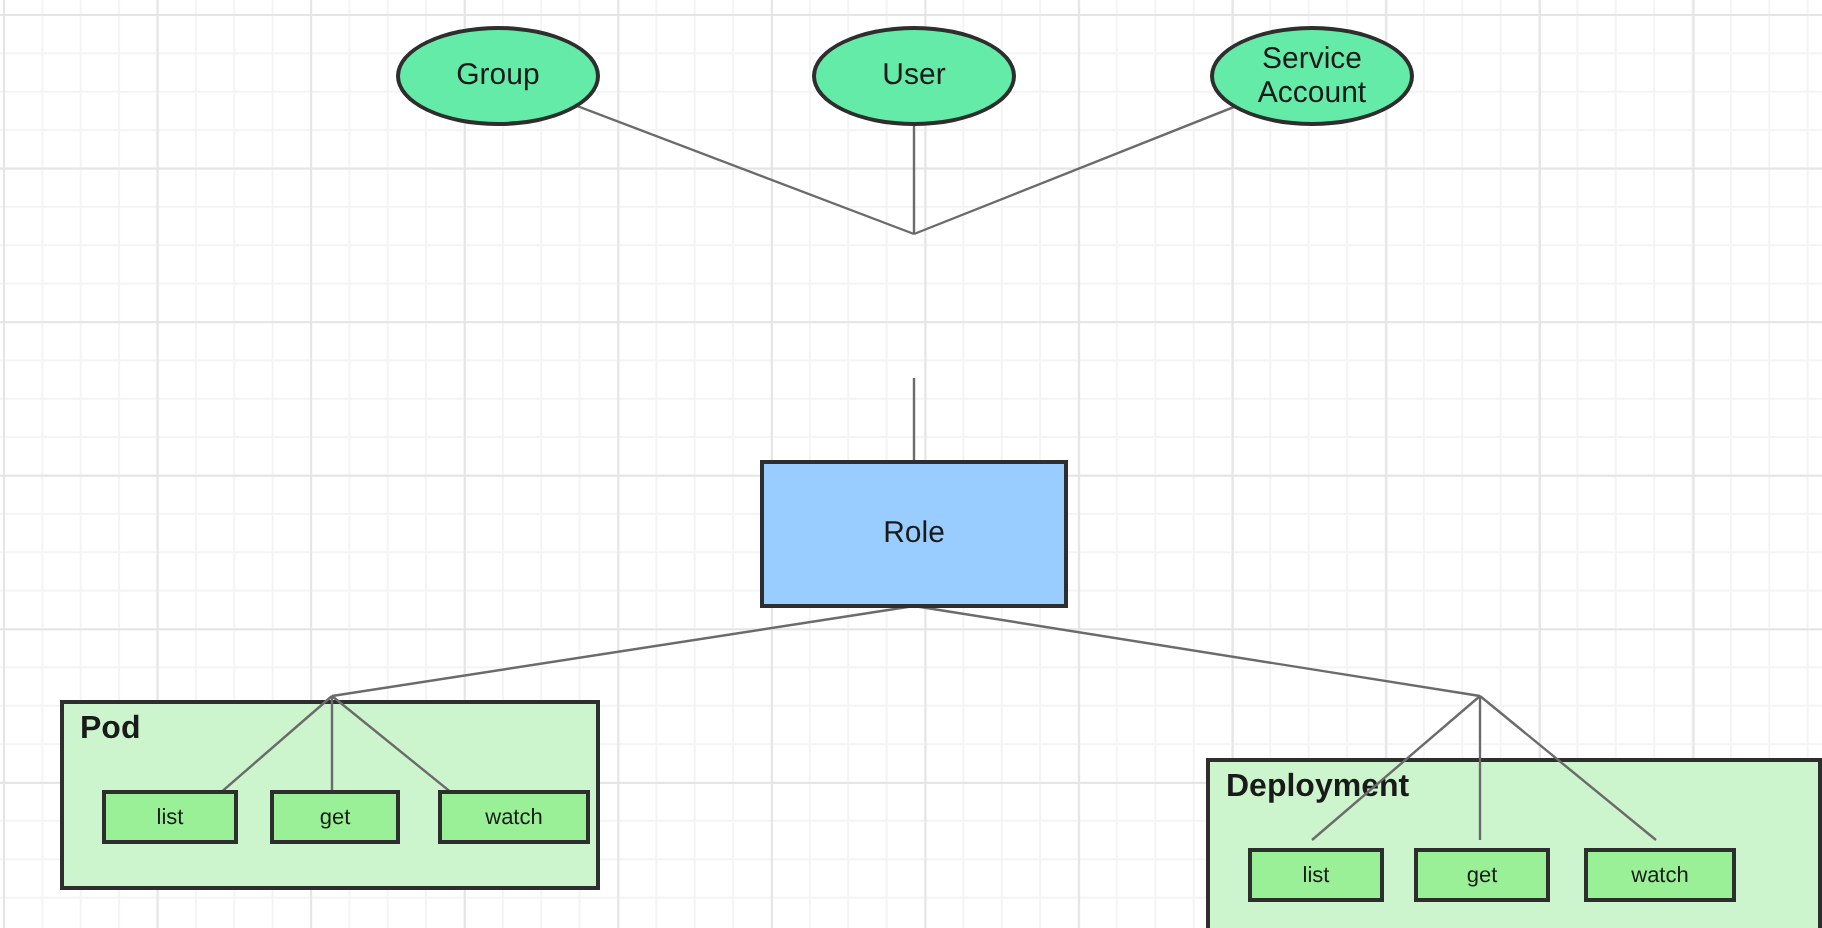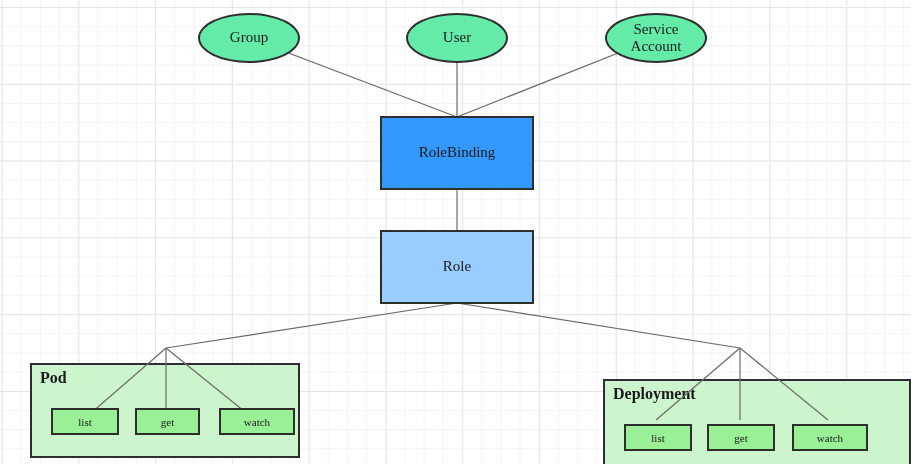--- a/index.html
+++ b/index.html
@@ -1,20 +1,20 @@
 <!DOCTYPE html>
 <html style="--subject-fill: #64eba8; --binding-fill: #3399ff; --role-fill: #99ccff; --container-fill: #cdf5cd; --verb-fill: #99f096; --node-stroke: #2e2e2e; --edge-stroke: #6b6b6b; --text: #1a1a1a;"><head>
 <meta charset="utf-8">
 <style>
   html,body{margin:0;padding:0;background:#fff;}
   .canvas{
     position:relative;
     width:911px;height:464px;
     overflow:hidden;
-    font-family:Liberation Serif, serif;
+    font-family:Liberation Sans, sans-serif;
     background-color:#ffffff;
     background-image:
       linear-gradient(to right,#e5e5e5 1px,transparent 1px),
       linear-gradient(to bottom,#e5e5e5 1px,transparent 1px),
       linear-gradient(to right,#f4f4f4 1px,transparent 1px),
       linear-gradient(to bottom,#f4f4f4 1px,transparent 1px);
     background-size:76.8px 76.8px,76.8px 76.8px,19.2px 19.2px,19.2px 19.2px;
     background-position:1.5px 7px;
   }
   svg.edges{position:absolute;left:0;top:0;z-index:1;pointer-events:none;}
@@ -78,28 +78,25 @@
   <div class="node ellipse" style="left:198px;top:13px;width:102px;height:50px;">
     <span>Group</span>
   </div>
   <div class="node ellipse" style="left:406px;top:13px;width:102px;height:50px;align-items:center;">
     <span>User</span>
   </div>
   <div class="node ellipse" style="left:605px;top:13px;width:102px;height:50px;">
     <span>Service Account</span>
   </div>
 
-  <div class="node binding" style="left:380px;top:116px;width:154px;height:74px;">
-    <span>RoleBinding</span>
-  </div>
   <div class="node role" style="left:380px;top:230px;width:154px;height:74px;text-align:right;">
     <span>Role</span>
   </div>
 
-  <div class="container" style="left:30px;top:363px;width:270px;height:95px;">
+  <div class="container" style="left:30px;top:350px;width:270px;height:95px;">
     <div class="container-title">Pod</div>
     <div class="verb" style="left:19px;width:68px;">list</div>
     <div class="verb" style="left:103px;width:65px;">get</div>
     <div class="verb" style="left:187px;width:76px;">watch</div>
   </div>
 
   <div class="container" style="left:603px;top:363px;width:308px;height:95px;margin-top:16px;">
     <div class="container-title">Deployment</div>
     <div class="verb" style="left:19px;width:68px;">list</div>
     <div class="verb" style="left:102px;width:68px;">get</div>

